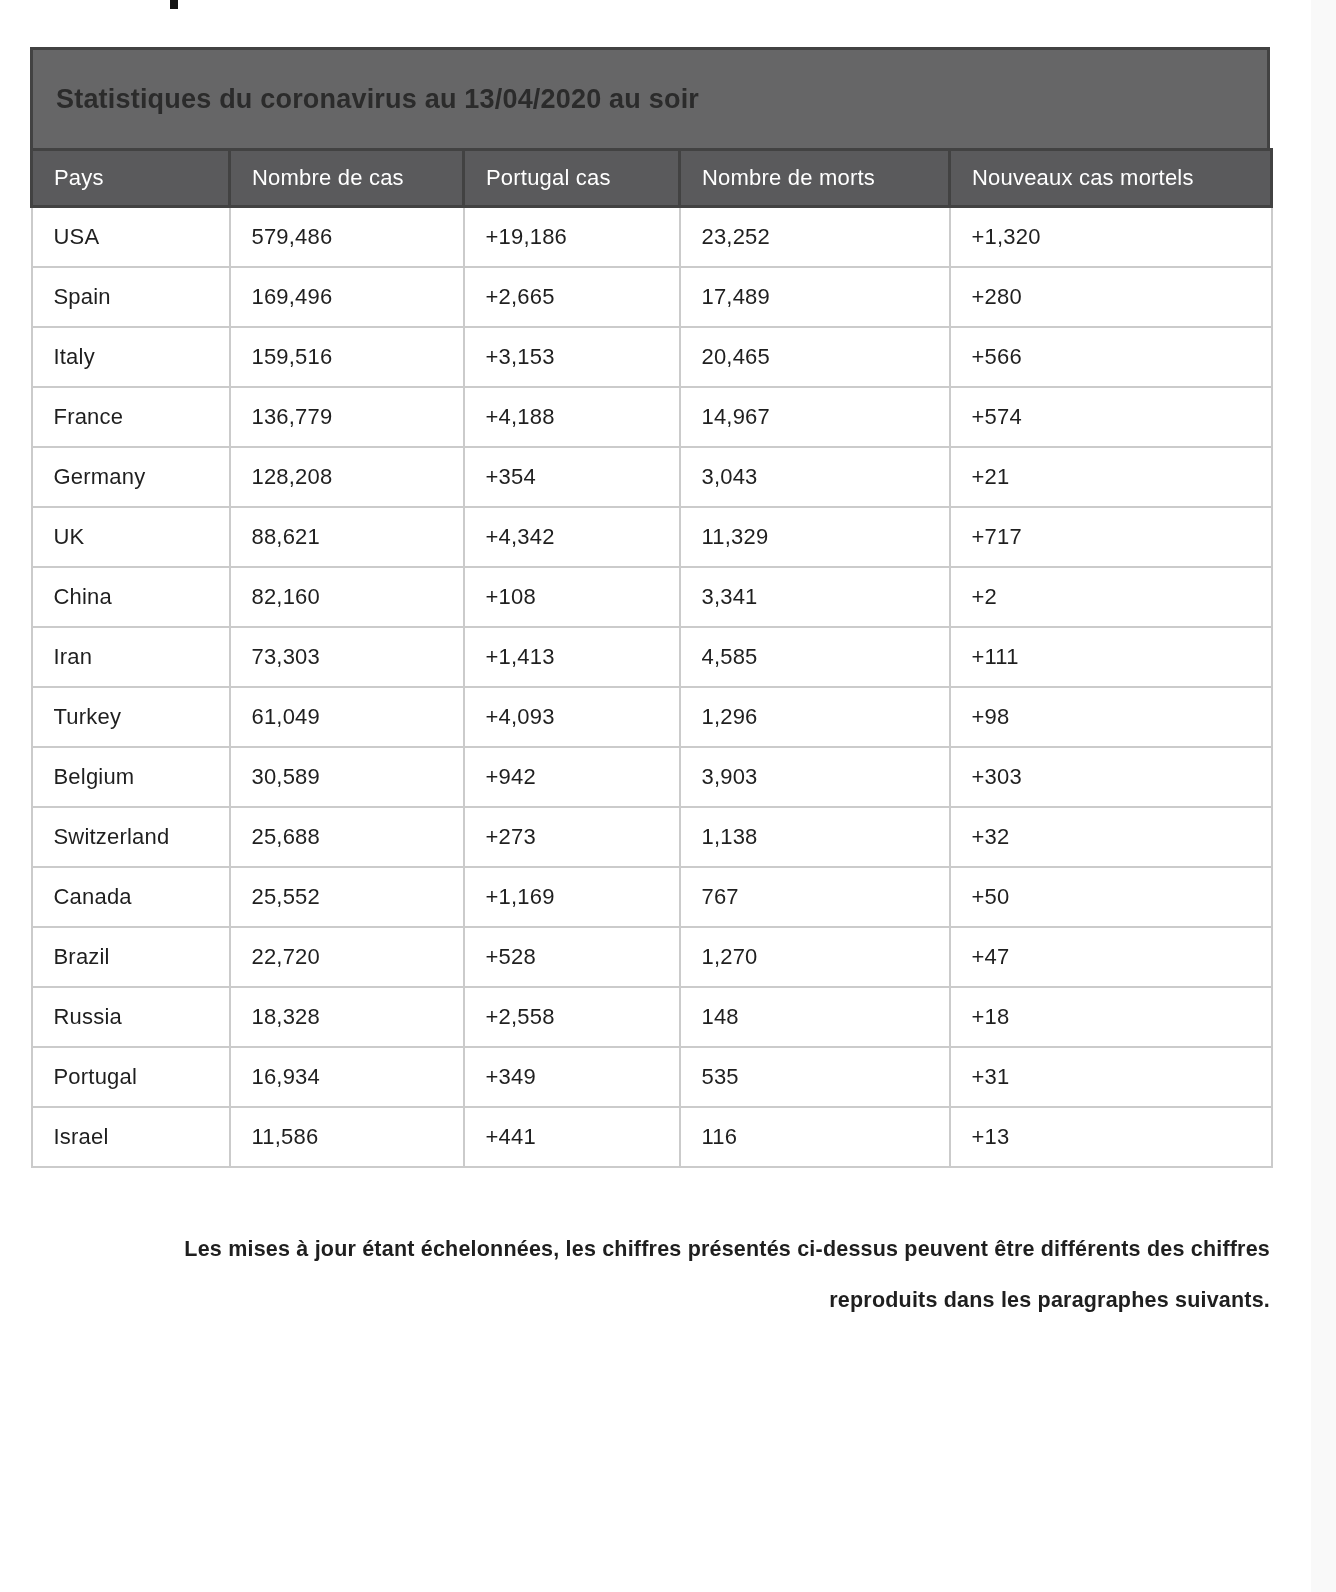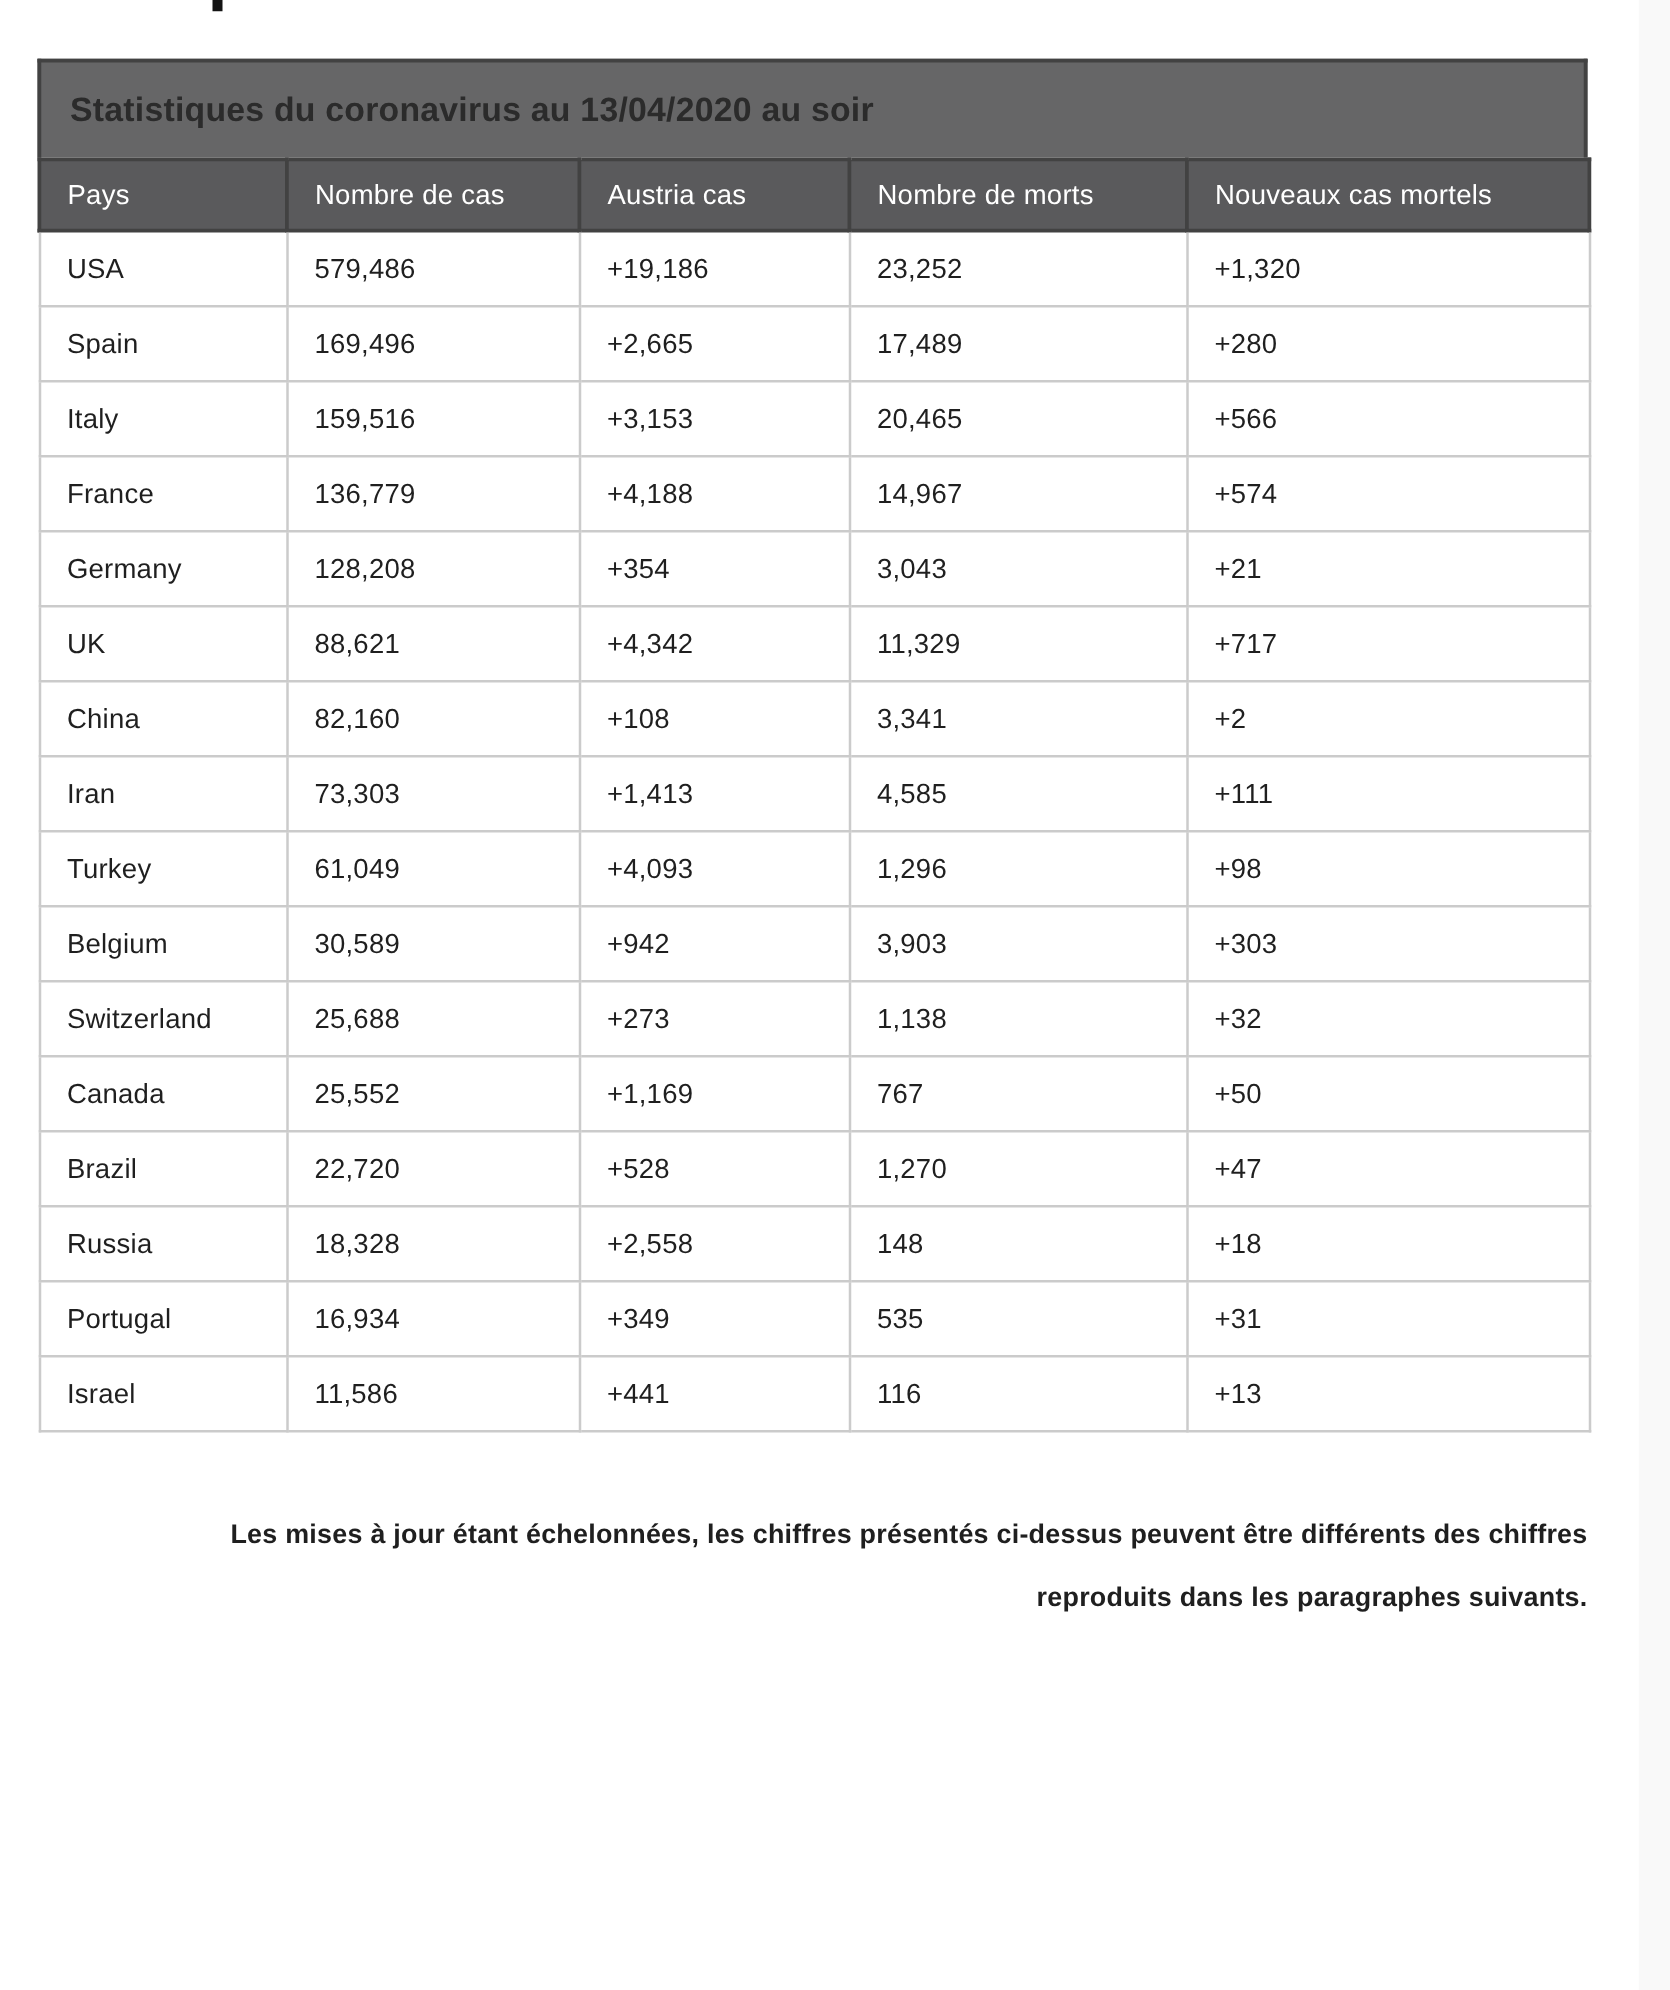--- a/index.html
+++ b/index.html
@@ -31,21 +31,21 @@
 
   .stats {
     margin: 47px 0 0 30px;
     width: 1240px;
   }
 
   .stats-title {
     background: #666667;
     border: 3px solid #424242;
     border-bottom: 0;
-    height: 79px;
+    height: 101px;
     display: flex;
     align-items: center;
     padding-left: 23px;
     font-size: 27px;
     font-weight: bold;
     color: #2b2b2b;
     letter-spacing: 0.2px;
   }
 
   table.stats-table {
@@ -110,21 +110,21 @@
       <col style="width:198px">
       <col style="width:234px">
       <col style="width:216px">
       <col style="width:270px">
       <col style="width:322px">
     </colgroup>
     <thead>
       <tr>
         <th>Pays</th>
         <th>Nombre de cas</th>
-        <th>Austria cas</th>
+        <th>Portugal cas</th>
         <th>Nombre de morts</th>
         <th>Nouveaux cas mortels</th>
       </tr>
     </thead>
     <tbody>
         <tr>
     <td>USA</td>
     <td>579,486</td>
     <td>+19,186</td>
     <td>23,252</td>

